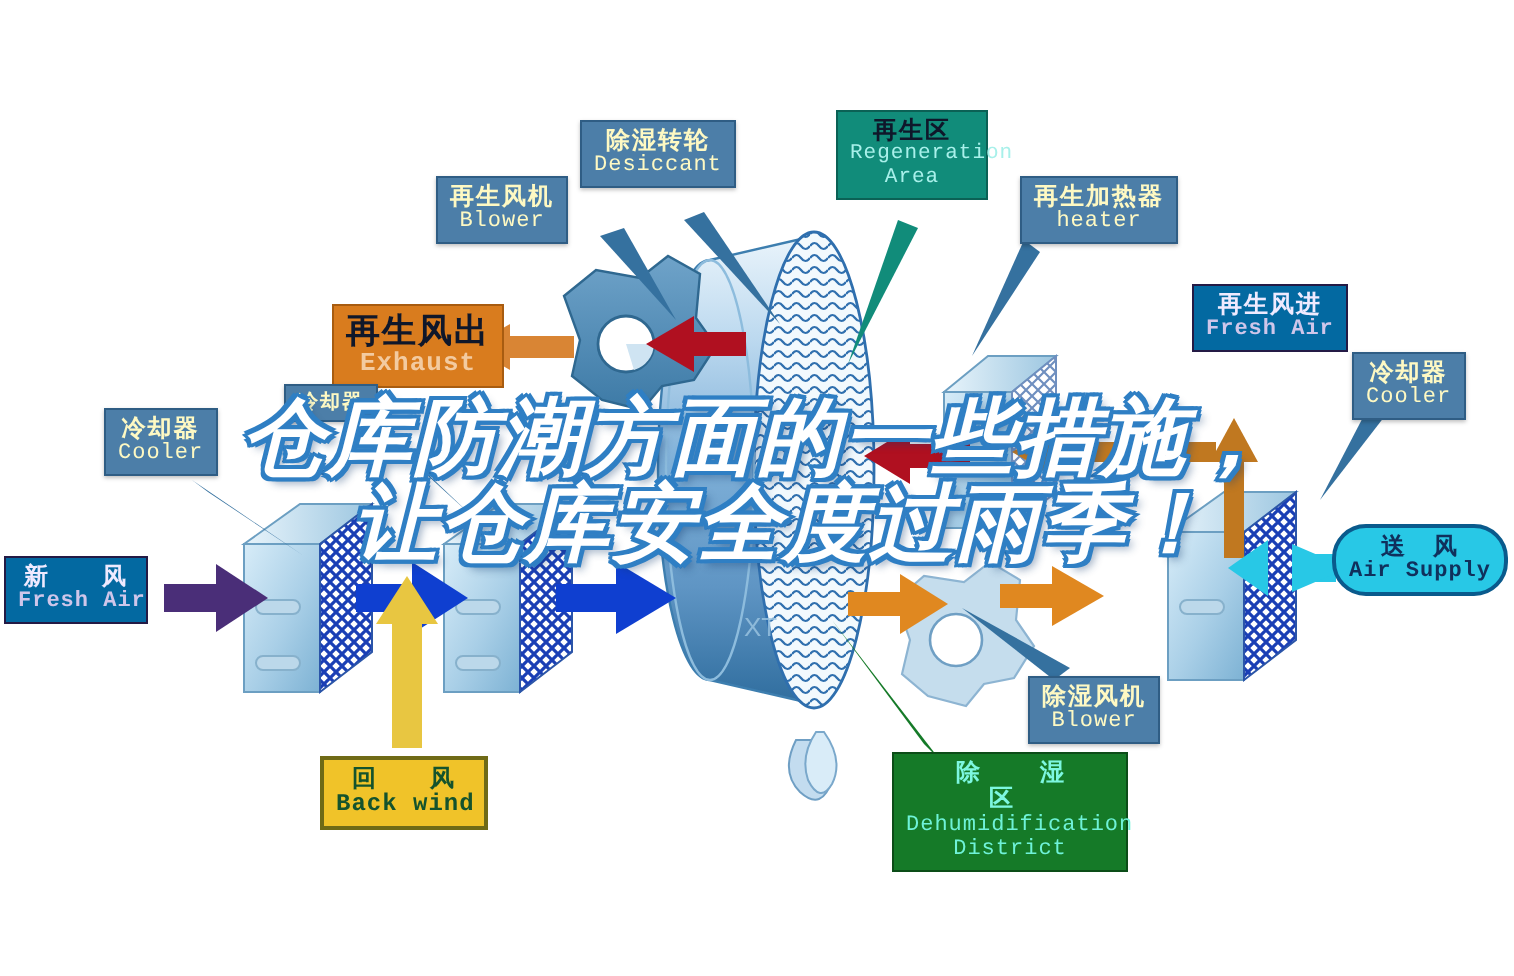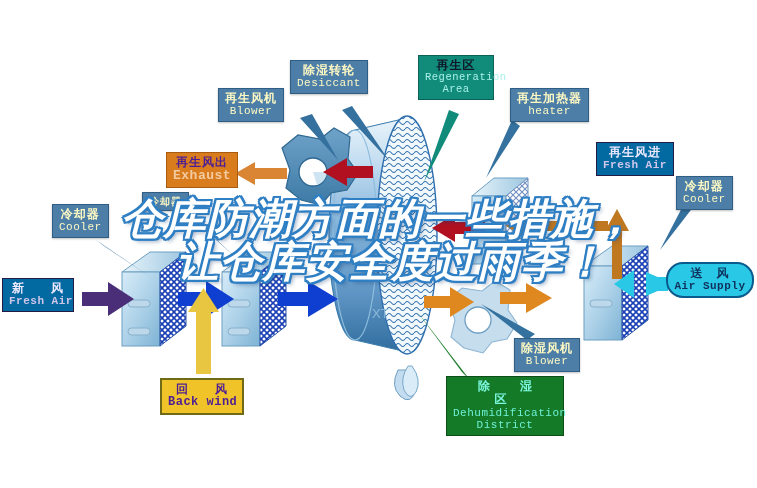--- a/index.html
+++ b/index.html
@@ -18,35 +18,35 @@
   .steel{background:#4c7ea8;color:#fef9c3;border:1px solid #2f5d84;
          box-shadow:0 1px 2px rgba(0,0,0,.25);}
   .steel .cn{font-size:12px;}
   .steel .en{font-size:11px;}
 
   
   .steel-sm .cn{font-size:10px;}
 
   
   .orange{background:#d97c1e;color:#f6e2c8;border:1px solid #a85c10;}
-  .orange .cn{font-size:12px;color:#4c1d95;}
+  .orange .cn{font-size:17px;color:#0f172a;}
   .orange .en{font-size:13px;color:#f3cba0;font-weight:bold;}
 
   
   .teal{background:#118c7a;color:#a8f0ea;border:1px solid #0b6155;}
   .teal .cn{font-size:12px;color:#0f172a;}
   .teal .en{font-size:10.5px;color:#a8f0ea;}
 
   
   .purple{background:#0369a1;color:#d8d2ef;border:1px solid #241a45;}
   .purple .cn{font-size:12px;color:#efeaff;}
   .purple .en{font-size:11px;color:#cfc6ea;font-weight:bold;}
 
   
-  .yellow{background:#f0c329;color:#4c1d95;border:2px solid #6f6a16;}
+  .yellow{background:#f0c329;color:#14532d;border:2px solid #6f6a16;}
   .yellow .cn{font-size:12px;}
   .yellow .en{font-size:12px;font-weight:bold;}
 
   
   .green{background:#157a28;color:#6ff2d8;border:1px solid #0c4d18;}
   .green .cn{font-size:12px;color:#7df7e0;}
   .green .en{font-size:11px;color:#6ff2d8;}
 
   
   .cyan{background:#28c8e6;color:#10305c;border:2px solid #0a5a8c;}

